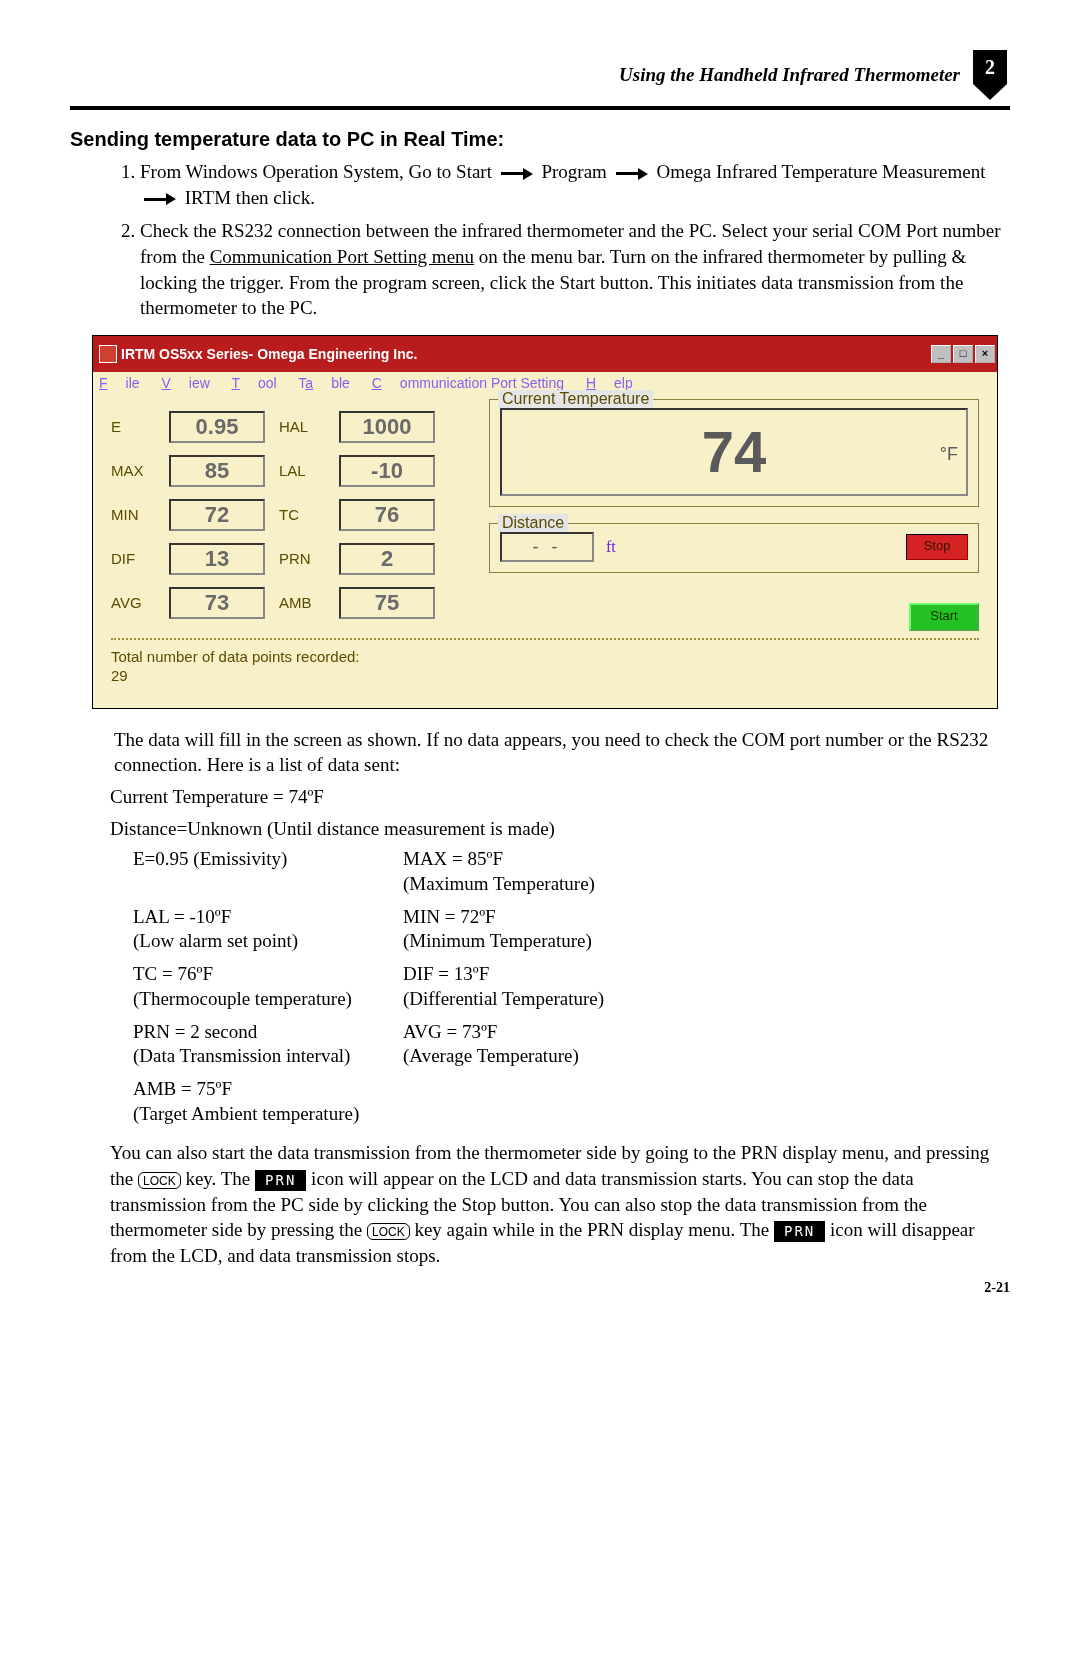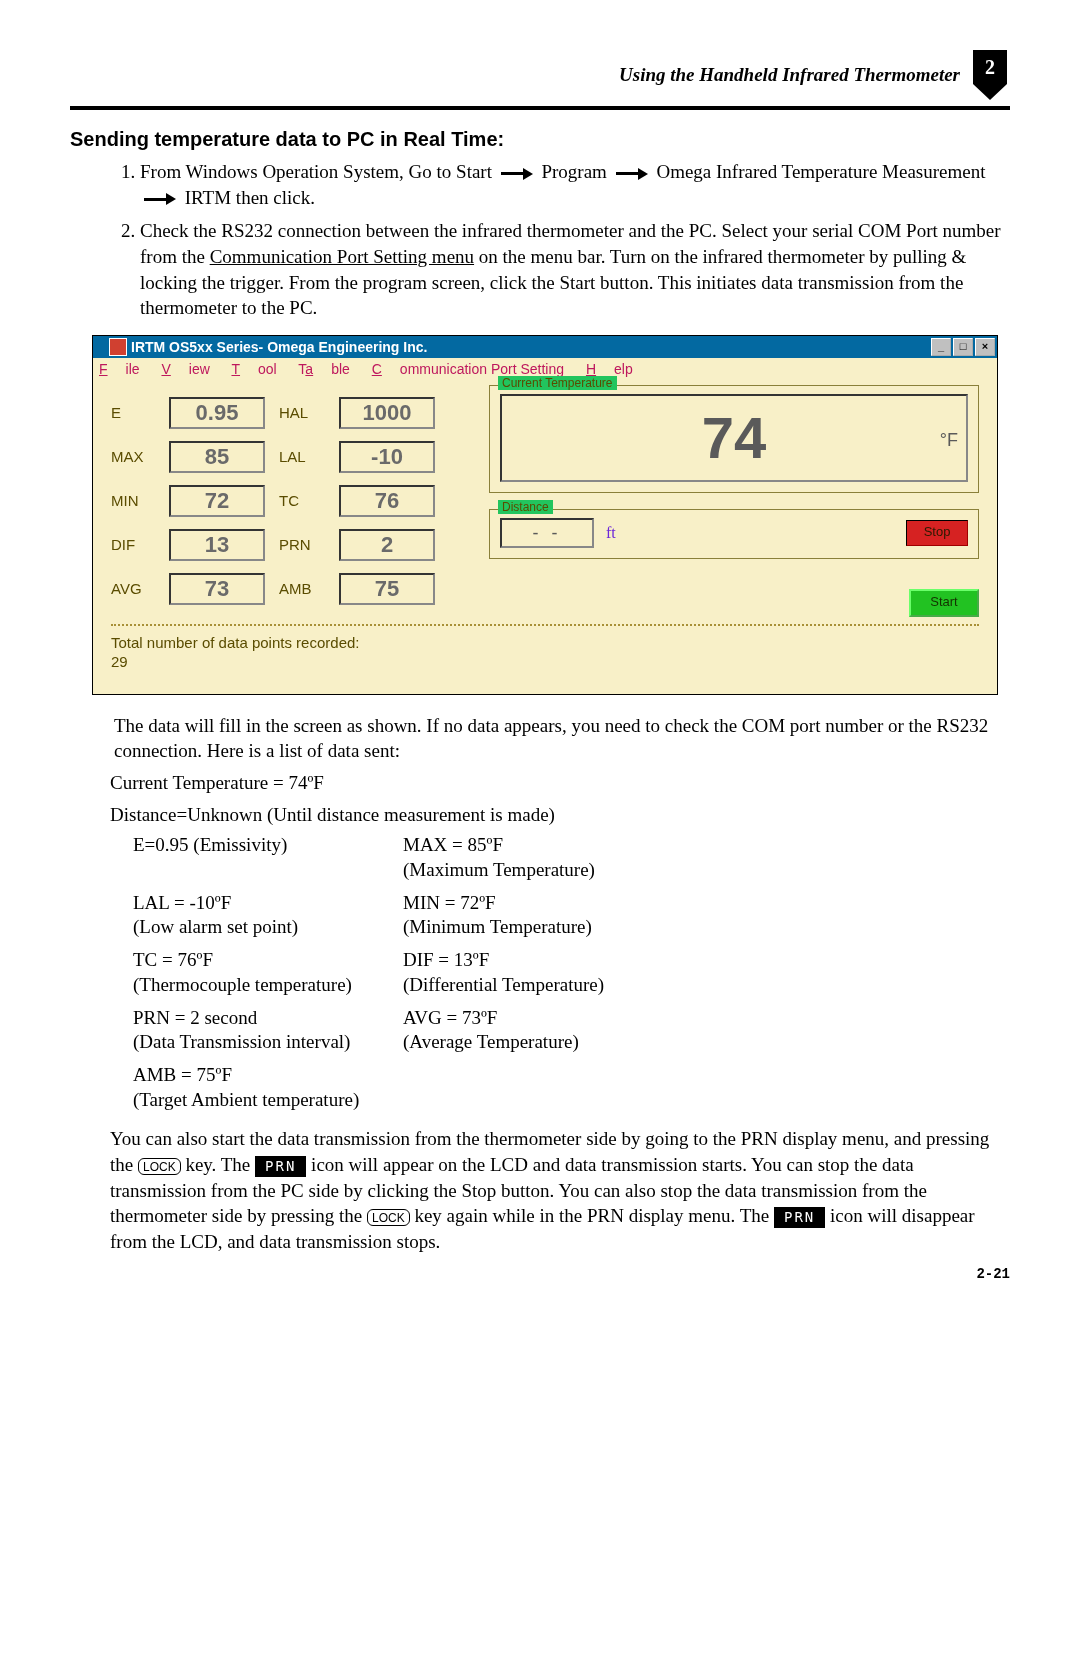--- a/index.html
+++ b/index.html
@@ -88,27 +88,27 @@
   }
   .underline { text-decoration: underline; }
   
   .app-window {
     margin: 6px 12px 18px 22px;
     border: 1px solid #000;
     font-family: "MS Sans Serif", Tahoma, Arial, sans-serif;
     font-size: 14px;
   }
   .titlebar {
-    background: #0369a1;
+    background: #b91c1c;
     color: #fff;
     display: flex;
     align-items: center;
-    height: 22px;
-    font-weight: bold;
-    padding-left: 12px;
+    height: 36px;
+    font-weight: bold;
+    padding-left: 2px;
   }
   .titlebar .ticon {
     width: 16px; height: 16px;
     background: #d04030;
     margin: 0 4px;
     border: 1px solid #fff;
     display: inline-block;
   }
   .titlebar .spacer { flex: 1; }
   .winbtn {
@@ -116,21 +116,21 @@
     background: #c0c0c0;
     border: 1px outset #fff;
     color: #000;
     text-align: center;
     font-size: 11px;
     line-height: 14px;
     margin-right: 2px;
   }
   .menubar {
     background: #f8f0c8;
-    color: #be185d;
+    color: #8b5cf6;
     padding: 3px 6px;
     font-size: 14px;
   }
   .menubar span { margin-right: 18px; }
   .menubar .hot { text-decoration: underline; }
   .client {
     background: #f8f0c8;
     padding: 14px 18px 24px 18px;
   }
   .grid {
@@ -167,23 +167,23 @@
   .group {
     border: 1px solid #8a803a;
     padding: 8px 10px 10px 10px;
     margin-bottom: 16px;
     position: relative;
   }
   .group-title {
     position: absolute;
     top: -10px;
     left: 8px;
-    background: #22c55e;
+    background: #e5e5e5;
     padding: 0 4px;
-    font-size: 12px;
+    font-size: 16px;
     color: #5a4c00;
   }
   .bigtemp {
     border: 2px inset #888;
     background: #f8f0c8;
     color: #5a5a5a;
     font-size: 58px;
     font-weight: bold;
     text-align: center;
     padding: 0 10px;
@@ -267,21 +267,20 @@
     font-size: 14px;
     padding: 1px 10px;
     vertical-align: middle;
     letter-spacing: 2px;
   }
   .pagenum {
     text-align: right;
     font-weight: bold;
     font-size: 14px;
     margin-top: 12px;
-    font-family: Liberation Mono, monospace;
   }
 </style>
 </head>
 <body>
 
 <div class="header-row">
   <span class="header-title">Using the Handheld Infrared Thermometer</span>
   <span class="chapter-badge">
     <span class="square">2</span>
     <span class="tri"></span>

